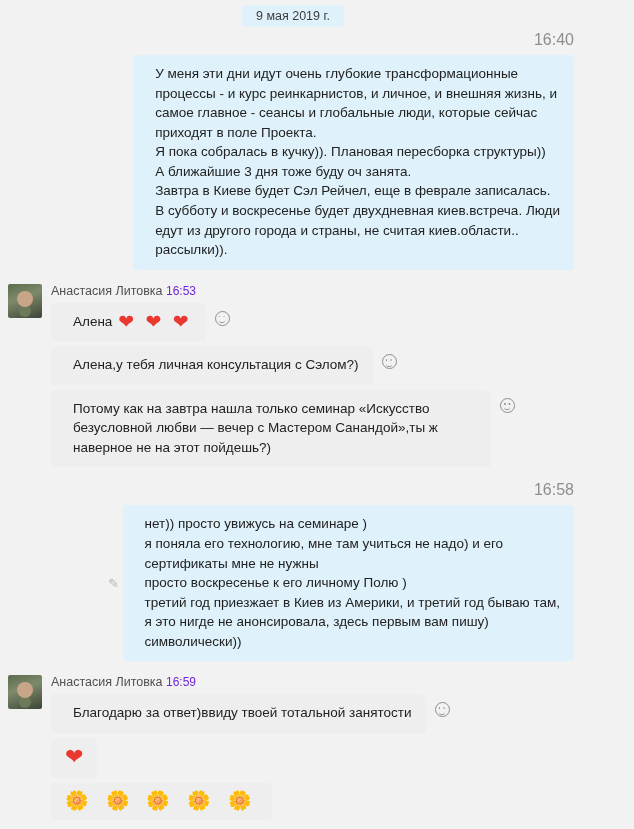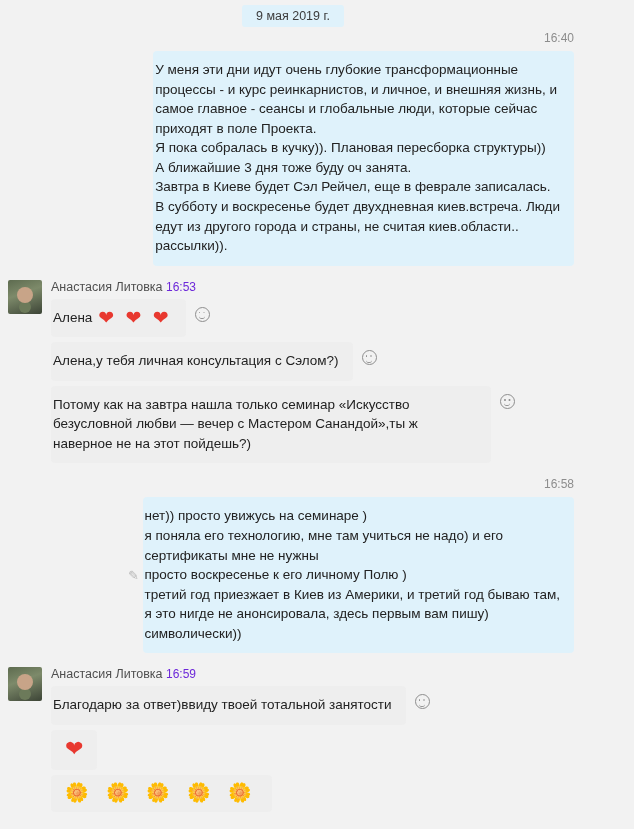--- a/index.html
+++ b/index.html
@@ -31,41 +31,41 @@
   .date-pill {
     background: #dff2fb;
     color: #3c3c3c;
     border-radius: 3px;
     font-size: 12.5px;
     padding: 4px 14px;
   }
   .time-right {
     text-align: right;
     color: #8d8d8d;
-    font-size: 12px;
+    font-size: 16px;
     padding-right: 12px;
     margin-top: 4px;
   }
   .row {
     display: flex;
     align-items: flex-start;
     margin-top: 6px;
   }
   .row.out {
     justify-content: flex-end;
     padding-right: 12px;
   }
   .row.in {
     justify-content: flex-start;
     padding-left: 8px;
   }
   .bubble {
     background: #dff2fb;
     border-radius: 4px;
-    padding: 9px 14px 10px 2px;
+    padding: 9px 14px 10px 22px;
     line-height: 1.45;
     max-width: 452px;
     box-sizing: border-box;
     position: relative;
   }
   .bubble.in {
     background: #eeeeee;
   }
   .bubble p {
     margin: 0;

